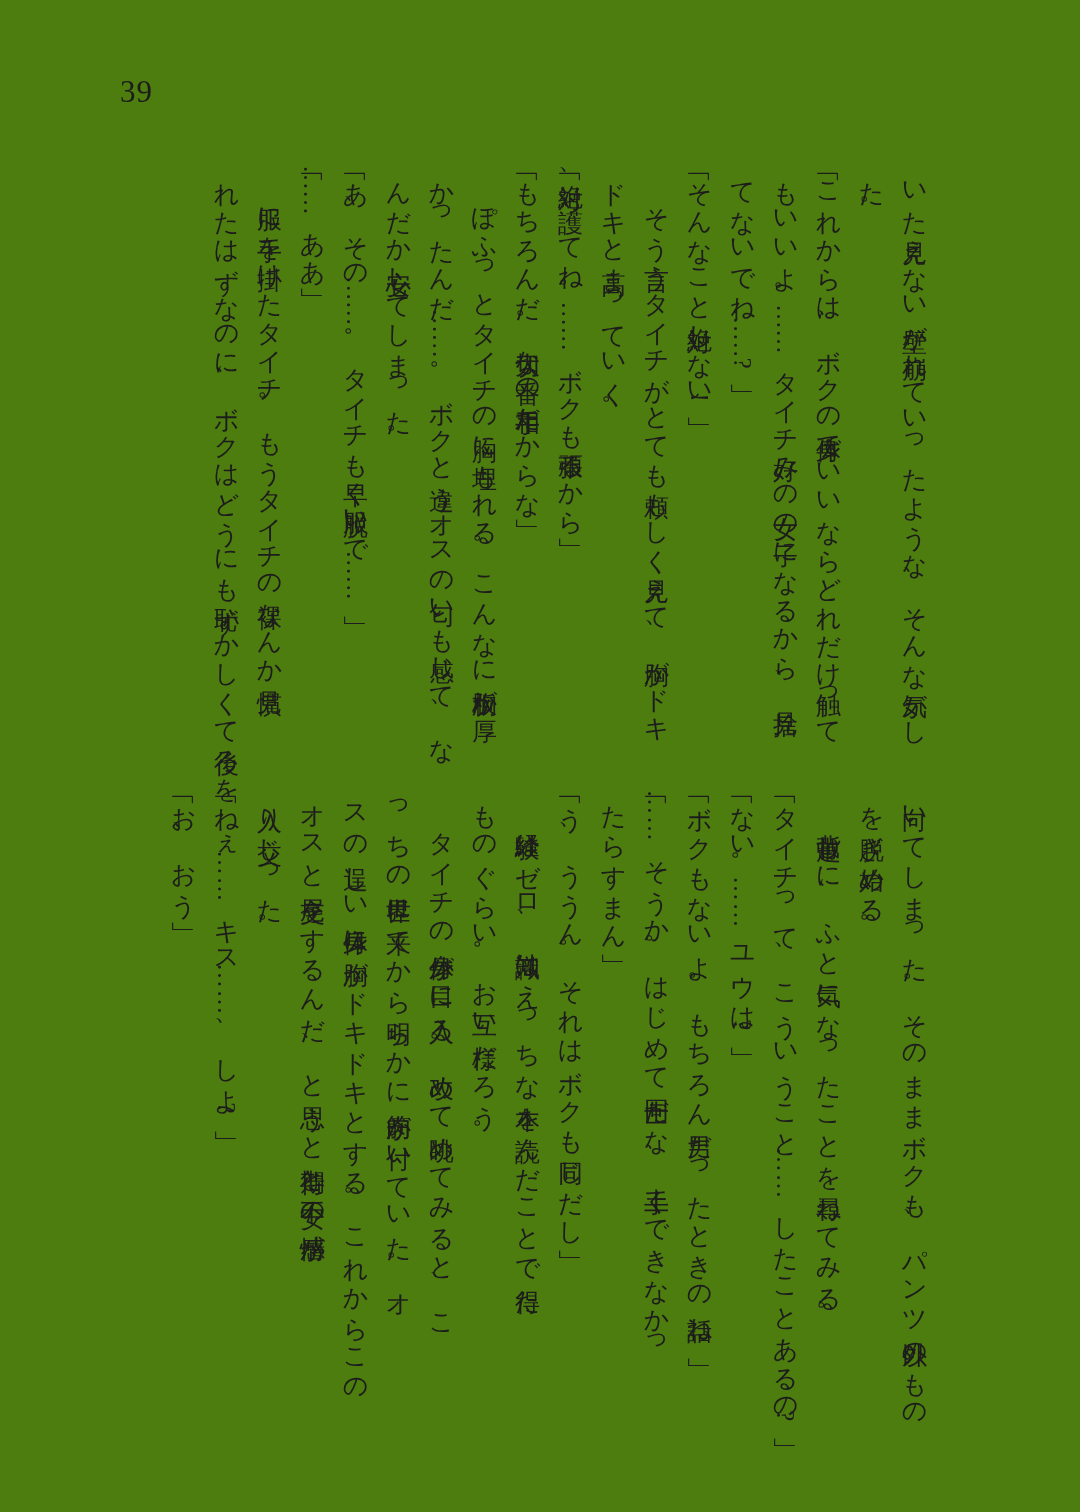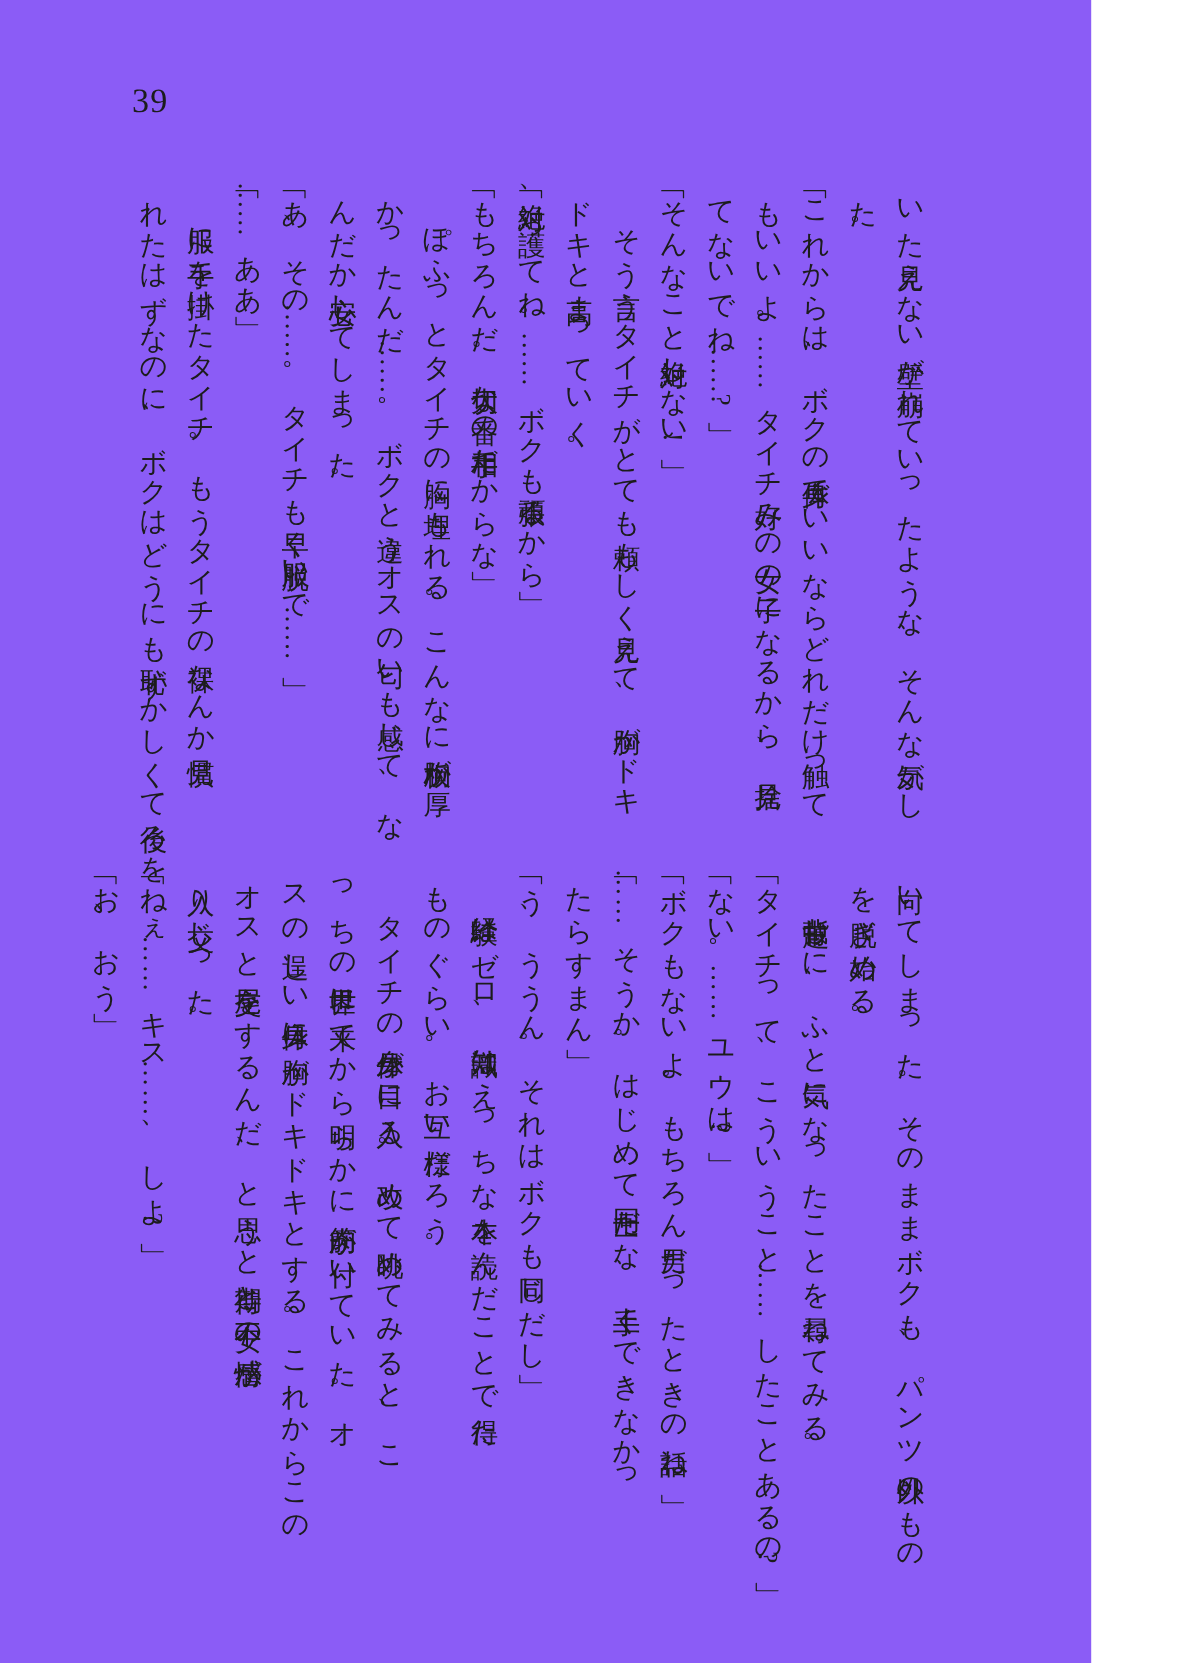--- a/index.html
+++ b/index.html
@@ -2,27 +2,26 @@
 <html lang="ja"><head>
 <meta charset="utf-8">
 <style>
   html, body {
     margin: 0;
     padding: 0;
     background: #ffffff;
   }
   .page {
     position: relative;
-    width: 972px;
+    width: 1080px;
     height: 1512px;
-    background: #8b5cf6;
+    background: #4d7c0f;
     overflow: hidden;
     font-family: "Liberation Serif", "DejaVu Serif", serif;
     color: #1c1c1c;
-    padding-left: 20px;
   }
   .page-number {
     position: absolute;
     top: 74px;
     left: 120px;
     font-size: 31px;
     letter-spacing: 1px;
     color: #1c1c1c;
   }
   .text-block {

